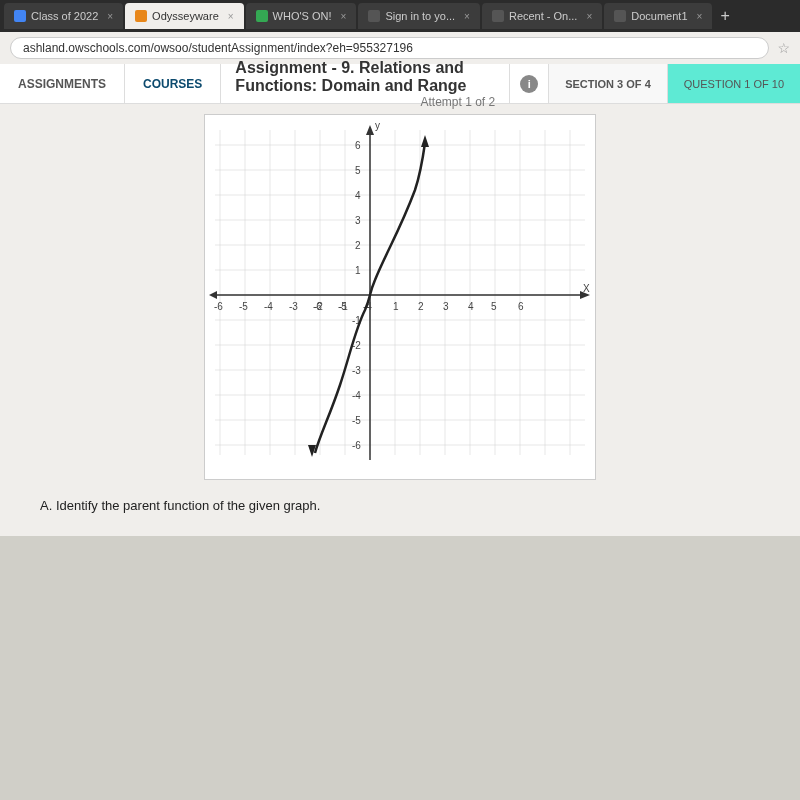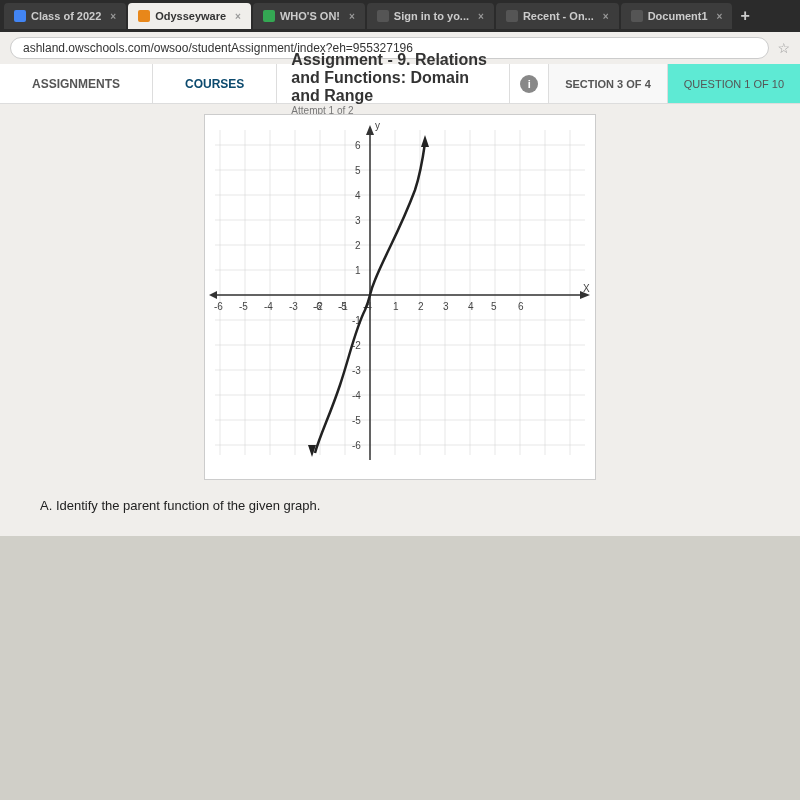--- a/index.html
+++ b/index.html
@@ -17,21 +17,20 @@
       width: 100%;
     }
 
     .tab-bar {
       display: flex;
       align-items: center;
       background: #2b2b2b;
       height: 32px;
       padding: 0 4px;
       gap: 2px;
-      font-weight: bold;
     }
 
     .tab {
       display: flex;
       align-items: center;
       background: #3c3c3c;
       color: #ccc;
       font-size: 11px;
       padding: 0 10px;
       height: 26px;
@@ -97,21 +96,21 @@
     
     .app-header {
       display: flex;
       align-items: stretch;
       background: white;
       border-bottom: 1px solid #ddd;
       height: 40px;
     }
 
     .nav-btn {
-      padding: 0 32px;
+      padding: 0 18px;
       font-size: 12px;
       font-weight: bold;
       color: #555;
       display: flex;
       align-items: center;
       border-right: 1px solid #ddd;
       cursor: pointer;
     }
 
     .nav-btn.courses {
@@ -127,22 +126,23 @@
       border-right: 1px solid #ddd;
     }
 
     .assignment-title {
       font-size: 16px;
       font-weight: bold;
       color: #333;
     }
 
     .assignment-subtitle {
-      font-size: 10px;
+      font-size: 12px;
       color: #777;
+      text-align: right;
     }
 
     .info-icon {
       display: flex;
       align-items: center;
       padding: 0 10px;
       border-right: 1px solid #ddd;
     }
 
     .info-circle {

